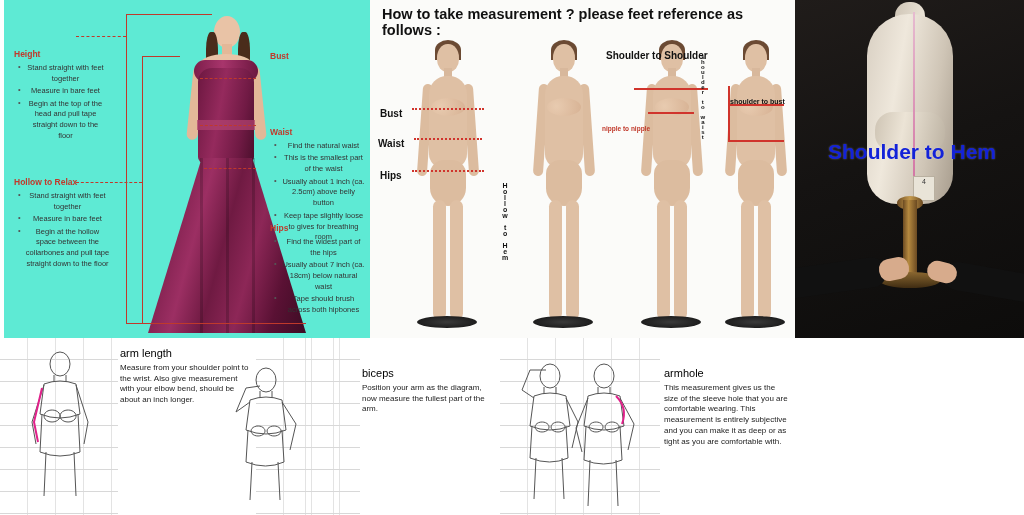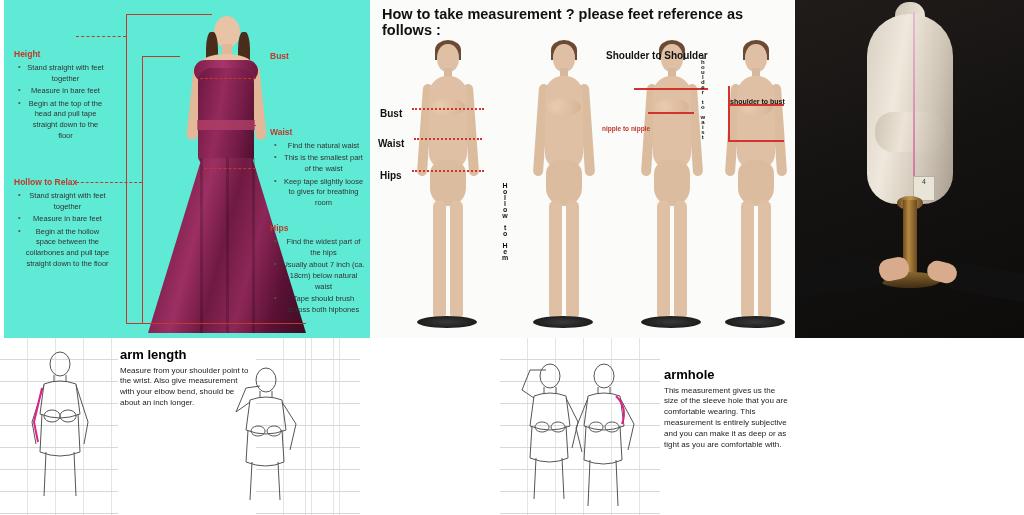--- a/index.html
+++ b/index.html
@@ -95,21 +95,21 @@
   .hand-r{position:absolute;left:132px;top:262px;width:30px;height:20px;border-radius:10px;background:#d7ab8c;transform:rotate(14deg);}
   .sth-title{position:absolute;left:8px;top:140px;width:218px;text-align:center;font-size:21px;font-weight:bold;
     color:#1322d8;text-shadow:0 0 2px rgba(255,255,255,.35);}
 
   
   .bottom{position:absolute;left:0;top:338px;width:1024px;height:177px;background:#fff;}
   .ruled{position:absolute;top:0;height:177px;
     background-image:repeating-linear-gradient(to bottom,transparent 0 21px,#d8d8d8 21px 22px),
                      repeating-linear-gradient(to right,transparent 0 27px,#e3e3e3 27px 28px);}
   .blk{position:absolute;font-size:8px;color:#222;line-height:1.35;}
-  .blk .h{font-weight:bold;font-size:13px;color:#000;display:block;margin-bottom:2px;}
+  .blk .h{font-weight:normal;font-size:11px;color:#000;display:block;margin-bottom:2px;}
 
   
   .sketch{position:absolute;}
   .sketch svg{display:block;}
 </style>
 </head>
 <body>
 
 <div class="page">
 
@@ -169,20 +169,21 @@
 
     <div class="lbl" style="left:266px;top:50px;width:96px;">
       <span class="hd">Bust</span>
     </div>
 
     <div class="lbl" style="left:266px;top:126px;width:96px;">
       <span class="hd">Waist</span>
       <ul>
         <li>Find the natural waist</li>
         <li>This is the smallest part of the waist</li>
+        <li>Usually about 1 inch (ca. 2.5cm) above belly button</li>
         <li>Keep tape slightly loose to gives for breathing room</li>
       </ul>
     </div>
 
     <div class="lbl" style="left:266px;top:222px;width:96px;">
       <span class="hd">Hips</span>
       <ul>
         <li>Find the widest part of the hips</li>
         <li>Usually about 7 inch (ca. 18cm) below natural waist</li>
         <li>Tape should brush across both hipbones</li>
@@ -281,20 +282,21 @@
     <div class="form-waist"></div>
     <div class="form-tapeline"></div>
     <div class="form-tag">4</div>
     <div class="form-knob"></div>
     <div class="form-stand"></div>
     <div class="form-foot"></div>
     <div class="arm-sleeveL"></div>
     <div class="hand-l"></div>
     <div class="arm-sleeveR"></div>
     <div class="hand-r"></div>
+    <div class="sth-title">Shoulder to Hem</div>
   </div>
 
   <div class="bottom">
 
     <div class="ruled" style="left:0;width:118px;"></div>
     <div class="ruled" style="left:256px;width:104px;"></div>
     <div class="ruled" style="left:500px;width:160px;"></div>
     <div class="ruled" style="left:278px;width:82px;"></div>
 
     <div class="sketch" style="left:14px;top:10px;">
@@ -326,20 +328,24 @@
           <path d="M34 38 Q50 32 66 38 L70 68 Q50 76 30 68 Z"></path>
           <path d="M34 40 L20 50 L30 26 L44 24"></path>
           <path d="M66 40 L80 62 L74 88"></path>
           <path d="M32 68 L30 100 Q50 108 68 100 L66 68"></path>
           <path d="M36 100 L34 138 M62 100 L64 138"></path>
           <path d="M42 64 a7 5 0 1 0 .1 0 M58 64 a7 5 0 1 0 .1 0"></path>
         </g>
       </svg>
     </div>
 
+    <div class="blk" style="left:362px;top:28px;width:130px;">
+      <span class="h">biceps</span>
+      <span>Position your arm as the diagram, now measure the fullest part of the arm.</span>
+    </div>
 
     <div class="sketch" style="left:506px;top:18px;">
       <svg width="92" height="145" viewBox="0 0 92 145">
         <g fill="none" stroke="#555" stroke-width="1">
           <ellipse cx="44" cy="20" rx="10" ry="12"></ellipse>
           <path d="M38 31 L38 38 M50 31 L50 38"></path>
           <path d="M28 40 Q44 34 60 40 L64 70 Q44 78 24 70 Z"></path>
           <path d="M28 42 L16 34 L24 14 L40 14"></path>
           <path d="M60 42 L72 66 L66 92"></path>
           <path d="M26 70 L24 102 Q44 110 62 102 L60 70"></path>

